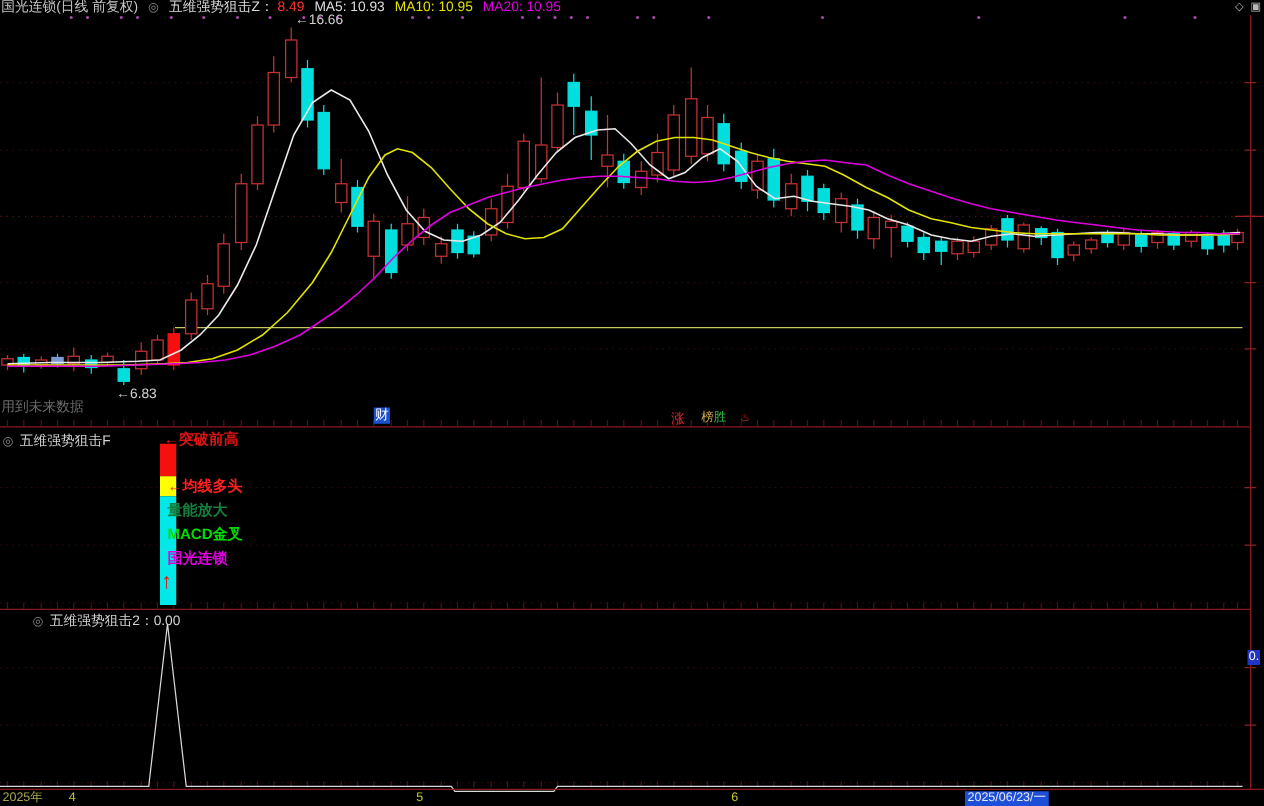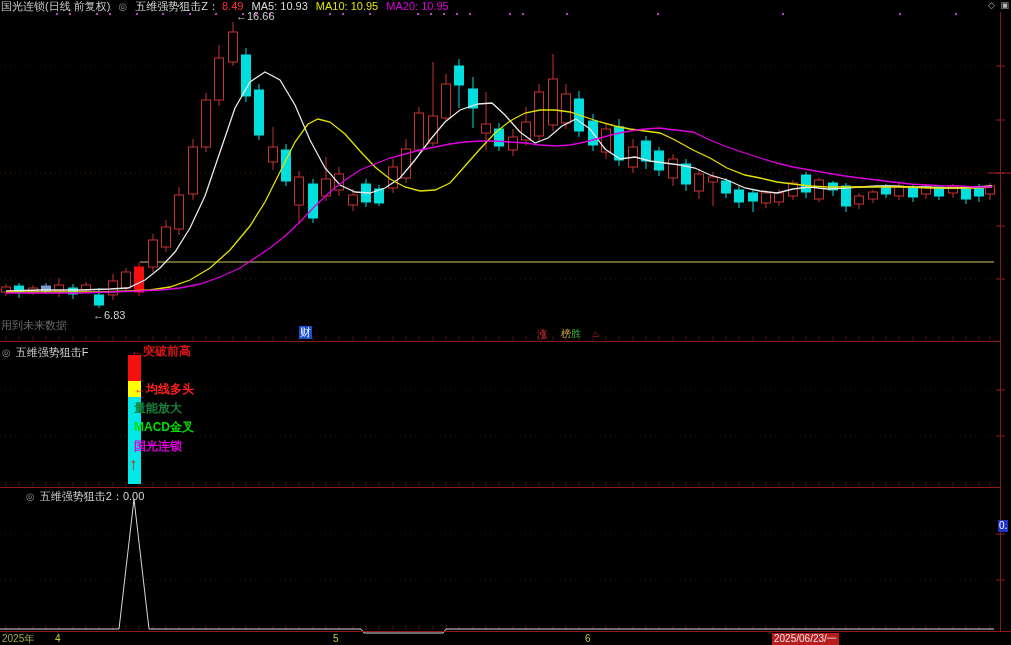--- a/index.html
+++ b/index.html
@@ -38,21 +38,21 @@
   #arrow-up{left:129px;top:455px;color:#e81010;font-size:17px;font-weight:bold;z-index:4;}
   #axis-zero{left:998px;top:520px;background:#2035c8;color:#fff;font-size:10px;line-height:12px;padding:0 1px;z-index:4;}
   
   .sep{position:absolute;left:0;width:1001px;height:1px;background:#8b1a1a;z-index:3;}
   #sep1{top:341px;} #sep2{top:487px;} #sep3{top:631px;width:1011px;}
   #vline{position:absolute;left:1000px;top:12px;width:1px;height:620px;background:#8b1a1a;z-index:3;}
   
   .axl{position:absolute;top:633px;z-index:4;font-size:10px;line-height:12px;}
   .axl.year{color:#a8a84a;}
   .axl.month{color:#caca30;}
-  .axl.current-date{background:#b91c1c;color:#e8e8f0;padding:0 2px;}
+  .axl.current-date{background:#1d4ed8;color:#e8e8f0;padding:0 2px;}
 </style>
 </head>
 <body>
 
 <div id="app">
 
   <svg id="cv" width="1011" height="645">
       <line x1="0" y1="66" x2="1000" y2="66" stroke="#340d0d" stroke-dasharray="1 4"></line>
       <line x1="0" y1="120" x2="1000" y2="120" stroke="#340d0d" stroke-dasharray="1 4"></line>
       <line x1="0" y1="173" x2="1000" y2="173" stroke="#5a1515" stroke-dasharray="1 4"></line>

